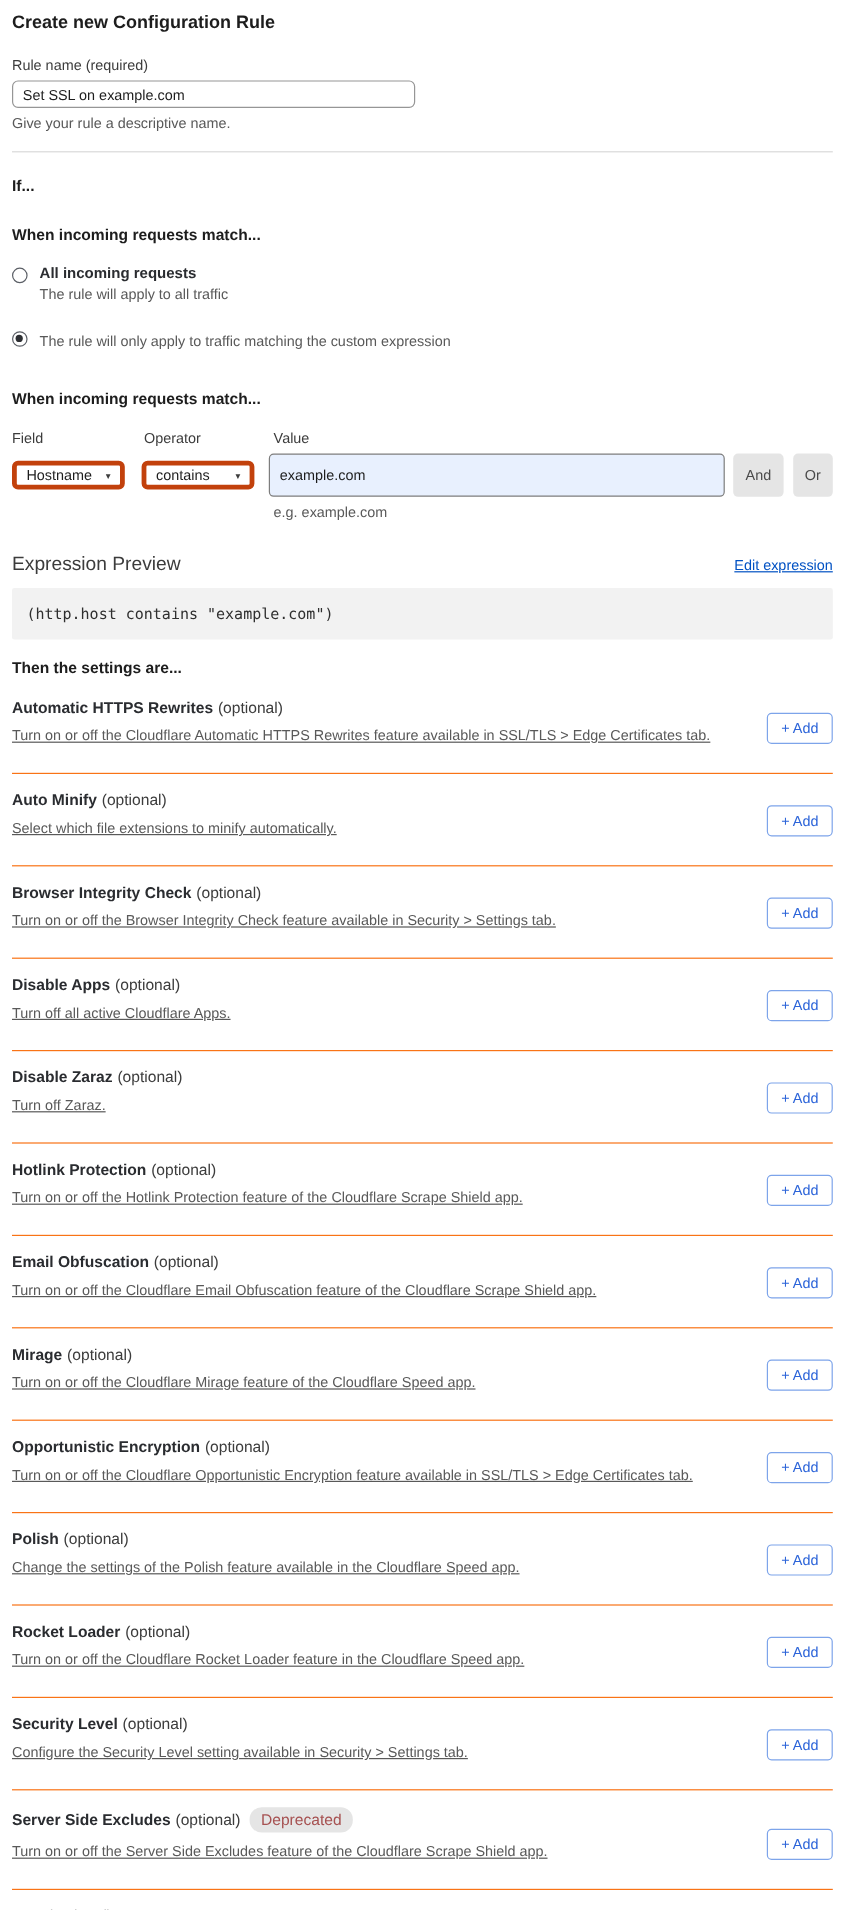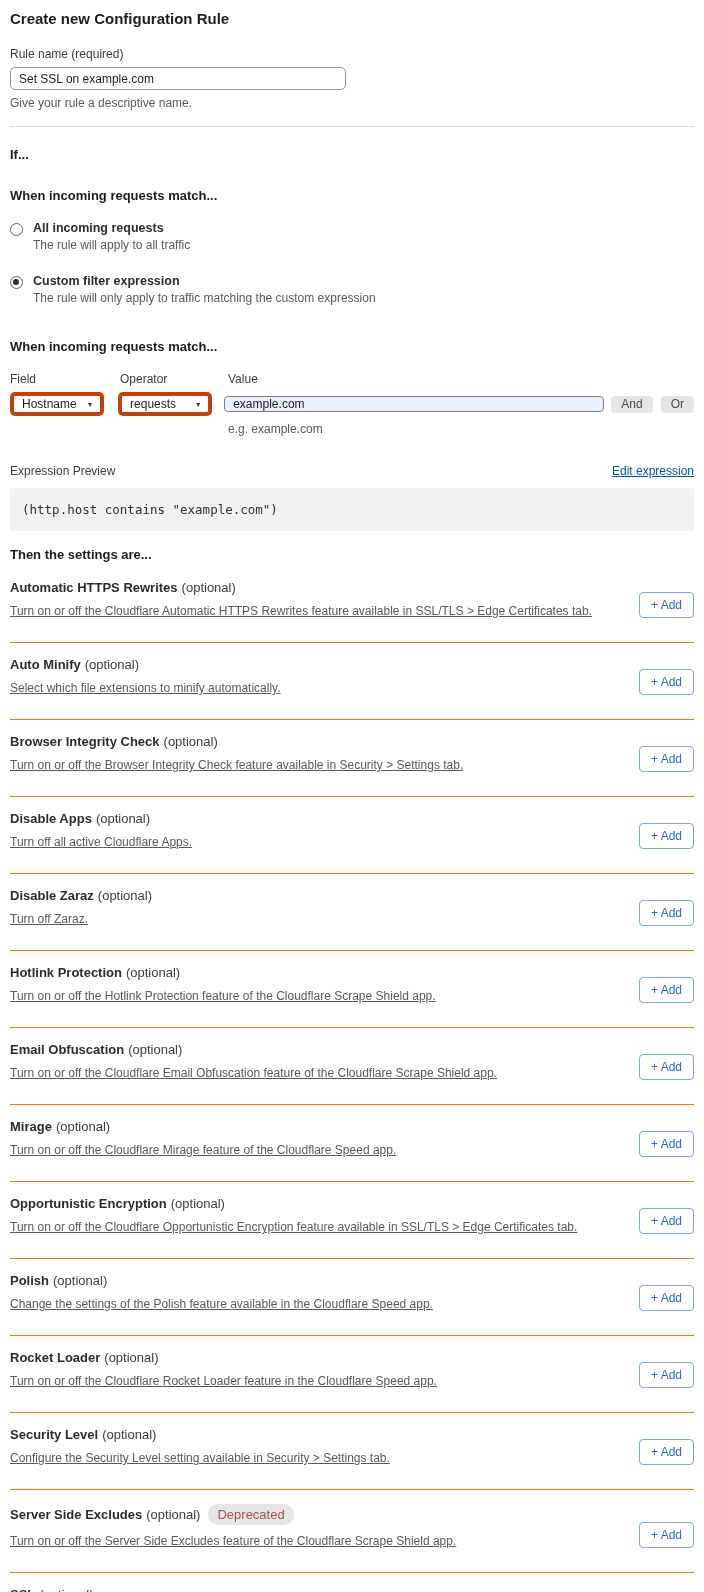--- a/index.html
+++ b/index.html
@@ -39,35 +39,35 @@
   .builder-row { display: flex; align-items: center; margin-top: 6px; }
   .select-box {
     height: 24px; border: 4px solid #c2410c; border-radius: 5px; background: #fff;
     display: flex; align-items: center; justify-content: space-between;
     padding: 0 8px; font-size: 12px; color: #1d1d1d; cursor: pointer;
   }
   .caret { font-size: 8px; color: #3c3c3c; margin-left: 6px; }
   .w-field { width: 96px; margin-right: 14px; }
   .w-operator { width: 96px; margin-right: 12px; }
   .value-input {
-    width: 390px; height: 16px; border: 1px solid #7d7d7d; border-radius: 4px;
+    width: 390px; height: 36px; border: 1px solid #7d7d7d; border-radius: 4px;
     background: #e8f0fe; padding: 0 8px; font-size: 12px; color: #1d1d1d;
     font-family: "Liberation Sans", sans-serif;
   }
   .gray-btn {
-    height: 17px; background: #e5e5e5; border: none; border-radius: 4px;
+    height: 36px; background: #e5e5e5; border: none; border-radius: 4px;
     font-size: 12px; color: #4a4a4a; padding: 0 10px; cursor: pointer;
     font-family: "Liberation Sans", sans-serif;
   }
   .and-btn { margin-left: 7px; }
   .or-btn { margin-left: 8px; }
 
   
   .preview-header { display: flex; justify-content: space-between; align-items: baseline; margin-top: 28px; }
-  .preview-label { color: #3c3c3c; font-size: 12px; }
+  .preview-label { color: #3c3c3c; font-size: 16px; }
   .edit-link { color: #0051c3; font-size: 12px; text-decoration: underline; cursor: pointer; }
   .code-box {
     margin-top: 10px; background: #f2f2f2; border-radius: 2px;
     padding: 14px 12px; font-family: "DejaVu Sans Mono", monospace;
     font-size: 12.5px; color: #2f2f2f;
   }
 
   .then-heading { margin-top: 16px; }
 
   
@@ -117,40 +117,39 @@
   <span class="radio-circle"></span>
   <div>
     <div class="radio-label">All incoming requests</div>
     <div class="radio-desc">The rule will apply to all traffic</div>
   </div>
 </div>
 
 <div class="radio-row" style="margin-top:22px;">
   <span class="radio-circle selected"></span>
   <div>
-    <div class="radio-label">Custom filter expression</div>
     <div class="radio-desc">The rule will only apply to traffic matching the custom expression</div>
   </div>
 </div>
 
 <div class="section-heading" style="margin-top:34px;">When incoming requests match...</div>
 
 <div class="builder-labels">
   <div class="field-label w-field" style="margin-bottom:0;">Field</div>
   <div class="field-label w-operator" style="margin-bottom:0;">Operator</div>
   <div class="field-label" style="margin-bottom:0;">Value</div>
 </div>
 
 <div class="builder-row">
   <div class="select-box w-field">
     <span>Hostname</span>
     <span class="caret">▾</span>
   </div>
   <div class="select-box w-operator">
-    <span>requests</span>
+    <span>contains</span>
     <span class="caret">▾</span>
   </div>
   <input class="value-input" value="example.com" style="">
   <button class="gray-btn and-btn">And</button>
   <button class="gray-btn or-btn">Or</button>
 </div>
 
 <div class="help-text" style="margin-left:218px;">e.g. example.com</div>
 
 <div class="preview-header">

